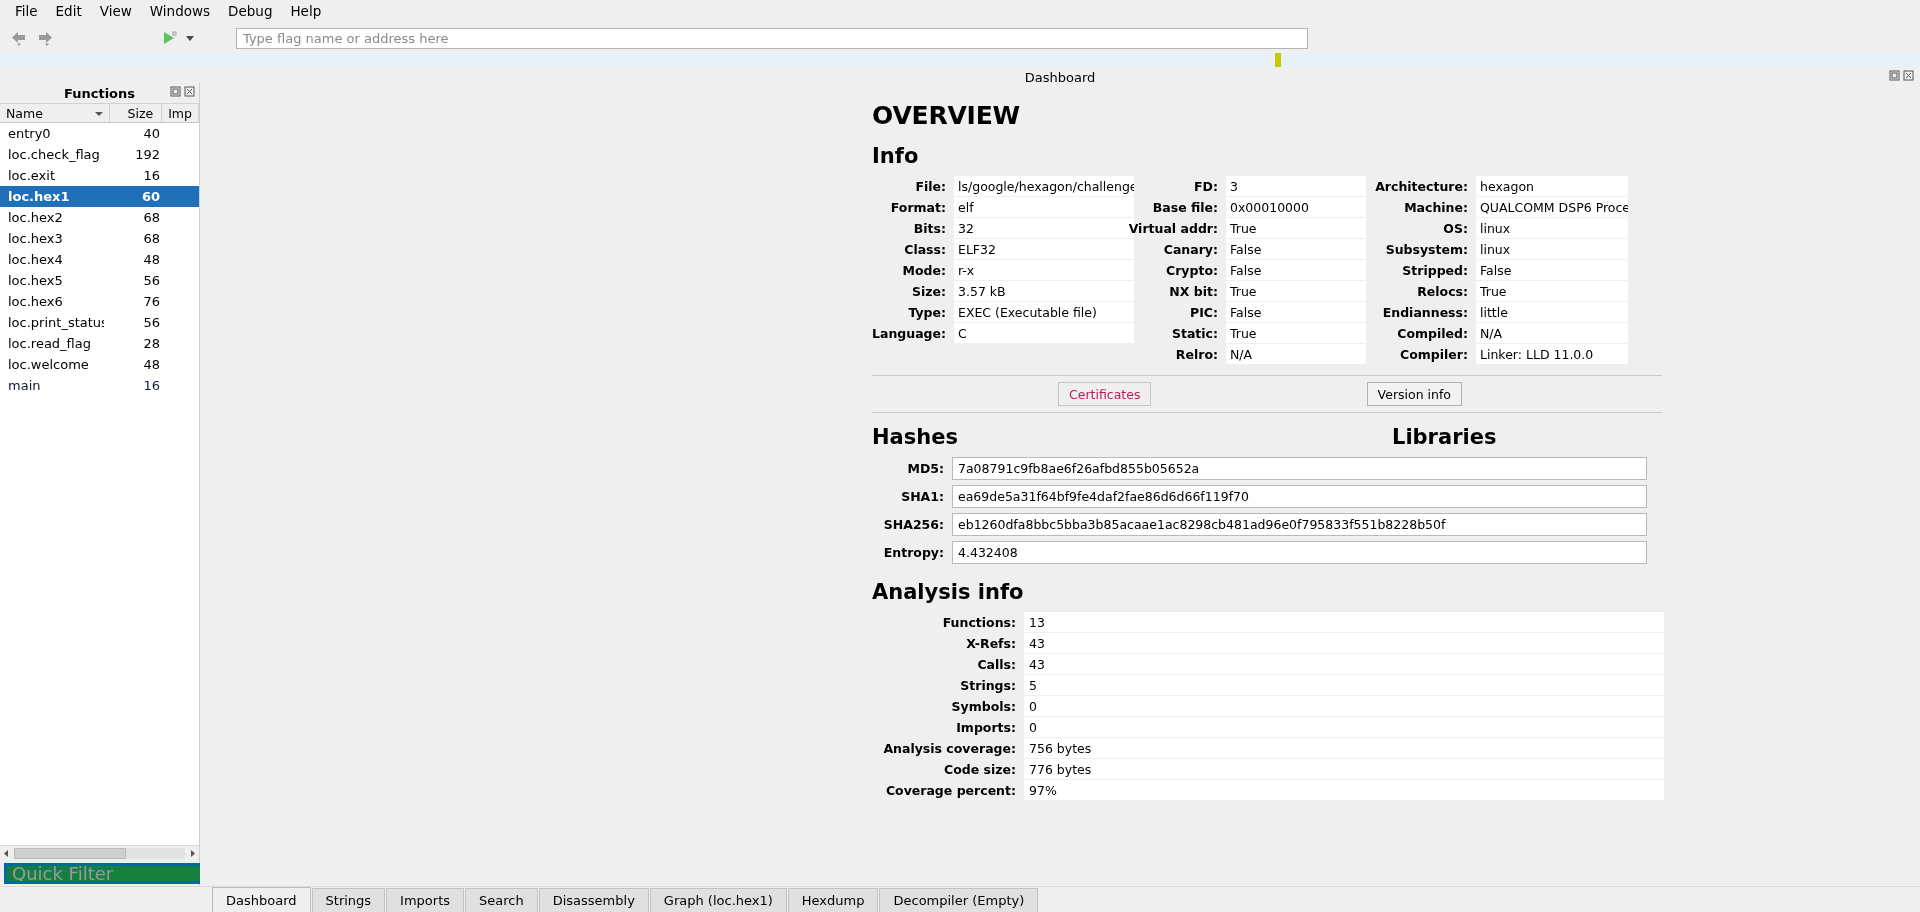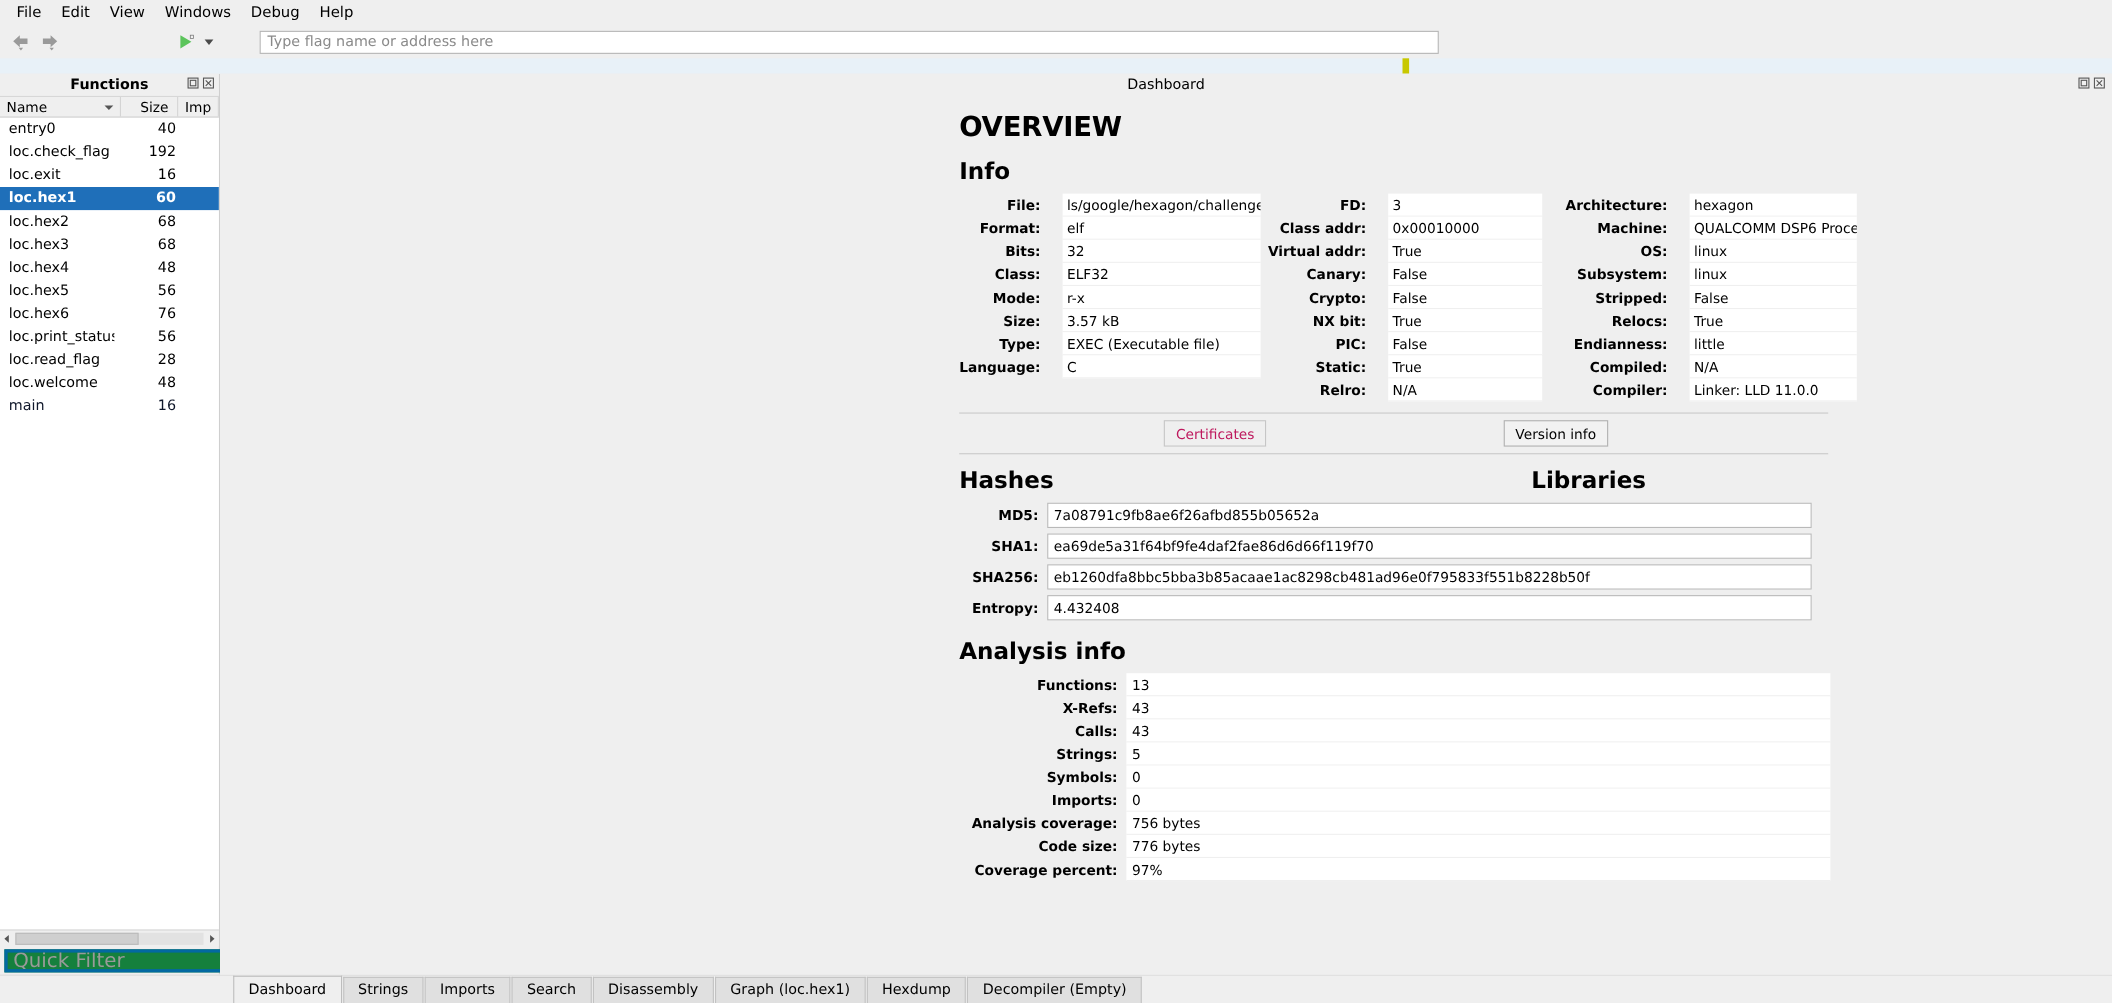--- a/index.html
+++ b/index.html
@@ -47,21 +47,21 @@
     position: relative;
   }
   .strip-marker { position:absolute; left: 1275px; top: 0px; width: 6px; height: 14px; background: #c8c800; }
 
   
   .body { flex: 1 1 auto; display: flex; min-height: 0; }
 
   
   .leftdock {
     width: 200px; flex: 0 0 200px; display: flex; flex-direction: column;
-    background: #efefef; border-right: 1px solid #cfcfcf; min-height: 0;
+    background: #efefef; border-right: 1px solid #cfcfcf; min-height: 0; margin-top: 16px;
   }
   .dock-title {
     height: 20px; display: flex; align-items: center; justify-content: center;
     font-size: 13px; font-weight: 600; position: relative; background: #efefef;
   }
   .dock-btns { position:absolute; right: 4px; top: 3px; display:flex; gap: 3px; }
   .dock-btn { width: 11px; height: 11px; display:flex; align-items:center; justify-content:center; }
 
   .fn-header { display: flex; height: 20px; background: #efefef; border-top:1px solid #d2d2d2; border-bottom: 1px solid #c8c8c8; }
   .fn-header .hc {
@@ -109,21 +109,21 @@
   }
   .center-title .dock-btns { right: 6px; }
   .dash-scroll { flex: 1 1 auto; overflow: hidden; background: #efefef; position: relative; }
   .dash-inner { padding: 8px 0 0 0; }
 
   .dash-col { width: 790px; margin-left: 672px; }
   h1.overview { font-size: 25px; margin: 6px 0 14px 0; font-weight: 700; letter-spacing: -0.2px;}
   h2.sec { font-size: 21px; margin: 2px 0 8px 0; font-weight: 700; }
 
   
-  .info-grid { display: grid; grid-template-columns: 82px 180px 92px 140px 110px 152px; column-gap: 12px; }
+  .info-grid { display: grid; grid-template-columns: 82px 180px 92px 140px 110px 152px; column-gap: 0px; }
   .info-lbl {
     font-size: 12.5px; font-weight: 700; text-align: right; padding: 2px 8px 2px 0;
     height: 21px; display:flex; align-items:center; justify-content:flex-end; white-space: nowrap;
   }
   .info-val {
     font-size: 12.5px; background: #fff; height: 21px; display:flex; align-items:center;
     padding: 0 4px; overflow: hidden; white-space: nowrap; margin-bottom: 0px;
     border-bottom: 1px solid #efefef;
   }
   .info-val.empty { background: transparent; }
@@ -357,21 +357,21 @@
             <h2 class="sec">Info</h2>
             <div class="info-grid" id="info-grid">
                 <div class="info-lbl">File:</div>
                 <div class="info-val">ls/google/hexagon/challenge</div>
                 <div class="info-lbl">FD:</div>
                 <div class="info-val">3</div>
                 <div class="info-lbl">Architecture:</div>
                 <div class="info-val">hexagon</div>
                 <div class="info-lbl">Format:</div>
                 <div class="info-val">elf</div>
-                <div class="info-lbl">Class addr:</div>
+                <div class="info-lbl">Base file:</div>
                 <div class="info-val">0x00010000</div>
                 <div class="info-lbl">Machine:</div>
                 <div class="info-val">QUALCOMM DSP6 Processor</div>
                 <div class="info-lbl">Bits:</div>
                 <div class="info-val">32</div>
                 <div class="info-lbl">Virtual addr:</div>
                 <div class="info-val">True</div>
                 <div class="info-lbl">OS:</div>
                 <div class="info-val">linux</div>
                 <div class="info-lbl">Class:</div>

